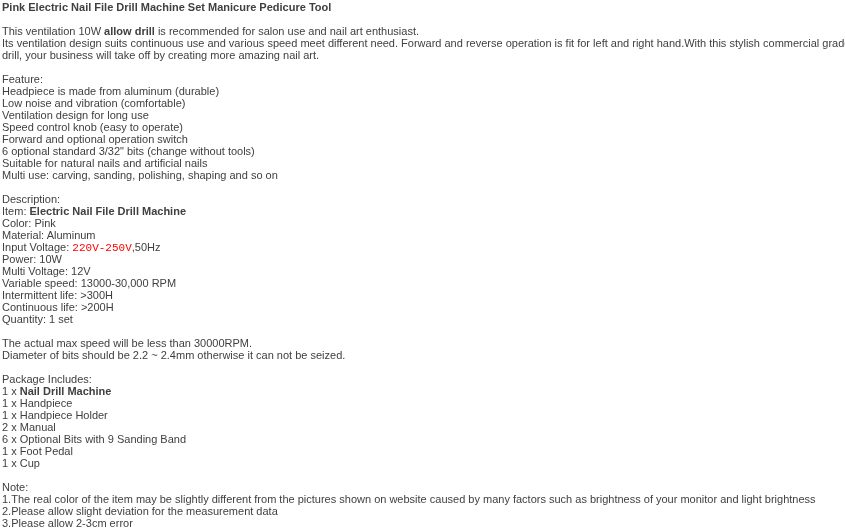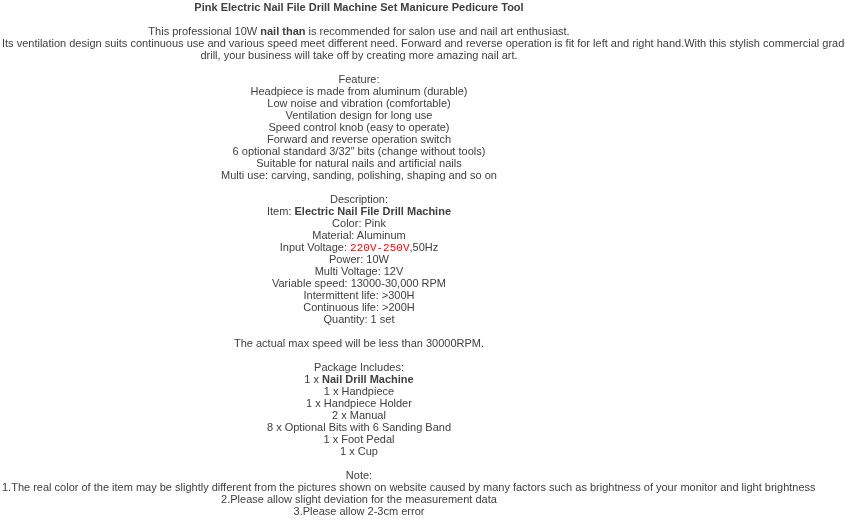--- a/index.html
+++ b/index.html
@@ -15,71 +15,71 @@
     overflow: hidden;
   }
   .doc {
     width: 716px;
     height: 530px;
     padding: 1px 0 0 2px;
     font-family: "Liberation Sans", "DejaVu Sans", sans-serif;
     font-size: 11px;
     line-height: 12px;
     color: var(--text-color);
-    text-align: center;
   }
   .line {
     height: 12px;
     white-space: pre;
     overflow: visible;
   }
   .line.blank { height: 12px; }
   .b { font-weight: bold; }
   .red { color: var(--red-color); font-family: Liberation Mono, monospace; }
 </style>
 </head>
 <body>
 
 <div class="doc">
     <div class="line"><span class="b">Pink Electric Nail File Drill Machine Set Manicure Pedicure Tool</span></div>
     <div class="line blank"></div>
-    <div class="line"><span>This professional 10W </span><span class="b">nail than</span><span> is recommended for salon use and nail art enthusiast.</span></div>
+    <div class="line"><span>This ventilation 10W </span><span class="b">allow drill</span><span> is recommended for salon use and nail art enthusiast.</span></div>
     <div class="line"><span>Its ventilation design suits continuous use and various speed meet different need. Forward and reverse operation is fit for left and right hand.With this stylish commercial grade nail</span></div>
     <div class="line"><span>drill, your business will take off by creating more amazing nail art.</span></div>
     <div class="line blank"></div>
     <div class="line"><span>Feature:</span></div>
     <div class="line"><span>Headpiece is made from aluminum (durable)</span></div>
     <div class="line"><span>Low noise and vibration (comfortable)</span></div>
     <div class="line"><span>Ventilation design for long use</span></div>
     <div class="line"><span>Speed control knob (easy to operate)</span></div>
-    <div class="line"><span>Forward and reverse operation switch</span></div>
+    <div class="line"><span>Forward and optional operation switch</span></div>
     <div class="line"><span>6 optional standard 3/32" bits (change without tools)</span></div>
     <div class="line"><span>Suitable for natural nails and artificial nails</span></div>
     <div class="line"><span>Multi use: carving, sanding, polishing, shaping and so on</span></div>
     <div class="line blank"></div>
     <div class="line"><span>Description:</span></div>
     <div class="line"><span>Item: </span><span class="b">Electric Nail File Drill Machine</span></div>
     <div class="line"><span>Color: Pink</span></div>
     <div class="line"><span>Material: Aluminum</span></div>
     <div class="line"><span>Input Voltage: </span><span class="red">220V-250V</span><span>,50Hz</span></div>
     <div class="line"><span>Power: 10W</span></div>
     <div class="line"><span>Multi Voltage: 12V</span></div>
     <div class="line"><span>Variable speed: 13000-30,000 RPM</span></div>
     <div class="line"><span>Intermittent life: &gt;300H</span></div>
     <div class="line"><span>Continuous life: &gt;200H</span></div>
     <div class="line"><span>Quantity: 1 set</span></div>
     <div class="line blank"></div>
     <div class="line"><span>The actual max speed will be less than 30000RPM.</span></div>
+    <div class="line"><span>Diameter of bits should be 2.2 ~ 2.4mm otherwise it can not be seized.</span></div>
     <div class="line blank"></div>
     <div class="line"><span>Package Includes:</span></div>
     <div class="line"><span>1 x </span><span class="b">Nail Drill Machine</span></div>
     <div class="line"><span>1 x Handpiece</span></div>
     <div class="line"><span>1 x Handpiece Holder</span></div>
     <div class="line"><span>2 x Manual</span></div>
-    <div class="line"><span>8 x Optional Bits with 6 Sanding Band</span></div>
+    <div class="line"><span>6 x Optional Bits with 9 Sanding Band</span></div>
     <div class="line"><span>1 x Foot Pedal</span></div>
     <div class="line"><span>1 x Cup</span></div>
     <div class="line blank"></div>
     <div class="line"><span>Note:</span></div>
     <div class="line"><span>1.The real color of the item may be slightly different from the pictures shown on website caused by many factors such as brightness of your monitor and light brightness</span></div>
     <div class="line"><span>2.Please allow slight deviation for the measurement data</span></div>
     <div class="line"><span>3.Please allow 2-3cm error</span></div>
   </div>
 
 </body></html>

